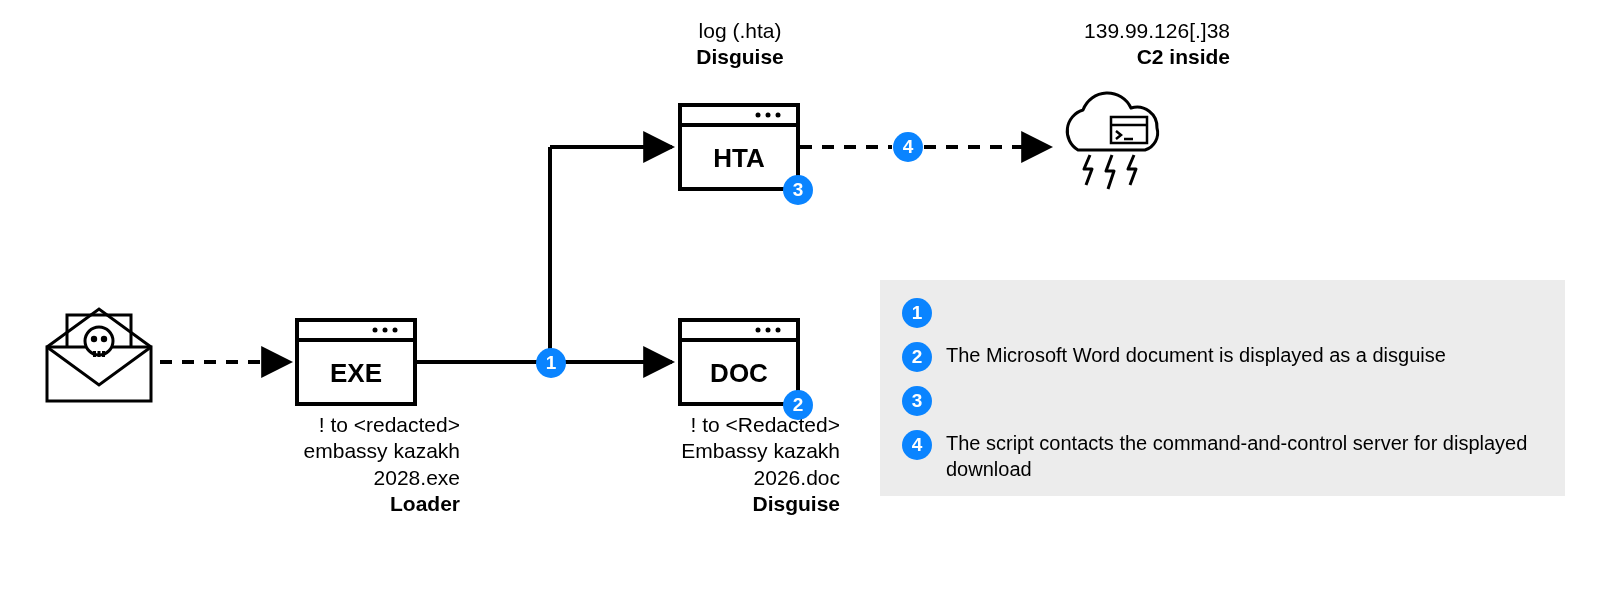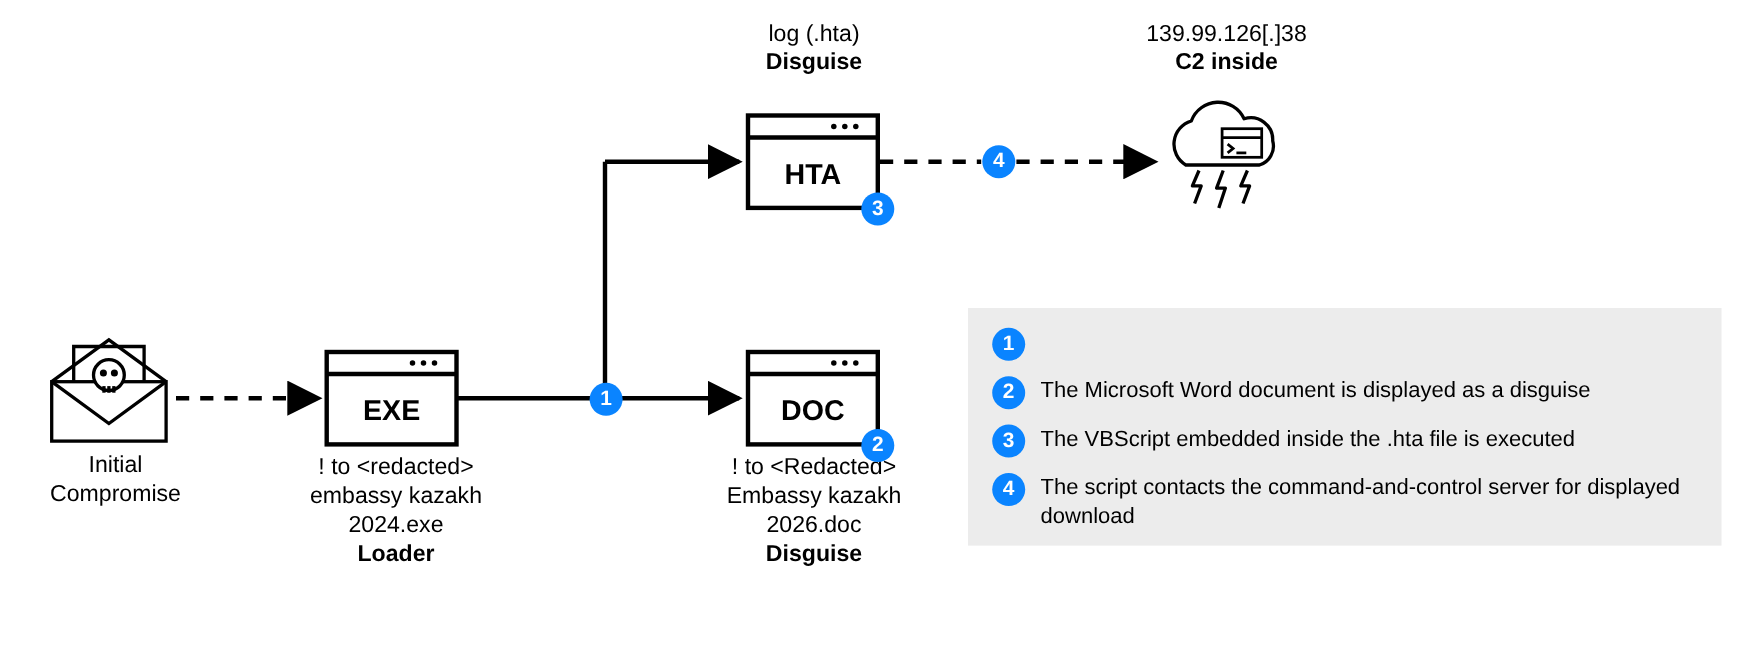--- a/index.html
+++ b/index.html
@@ -12,21 +12,21 @@
     color: #000;
   }
   .stage {
     position: relative;
     width: 1600px;
     height: 592px;
   }
   
   .lbl {
     position: absolute;
-    text-align: center;
+    text-align: right;
     line-height: 1.25;
     font-size: 21px;
   }
   .lbl .bold { font-weight: 700; }
 
   
   .badge {
     position: absolute;
     width: 30px;
     height: 30px;
@@ -163,29 +163,25 @@
     <line x1="550" y1="362" x2="550" y2="147" stroke="#000" stroke-width="4"></line>
 
     <line x1="550" y1="147" x2="672" y2="147" stroke="#000" stroke-width="4" marker-end="url(#arrow)"></line>
 
     <line x1="550" y1="362" x2="672" y2="362" stroke="#000" stroke-width="4" marker-end="url(#arrow)"></line>
 
     <line x1="800" y1="147" x2="892" y2="147" stroke="#000" stroke-width="4" stroke-dasharray="12 10"></line>
     <line x1="924" y1="147" x2="1050" y2="147" stroke="#000" stroke-width="4" stroke-dasharray="12 10" marker-end="url(#arrow)"></line>
   </svg>
 
-  <div class="lbl" style="left:30px; top:410px; width:150px;">
-    <span>Initial</span><br>
-    <span>Compromise</span>
-  </div>
 
   <div class="lbl" style="left:260px; top:412px; width:200px;">
     <span>! to &lt;redacted&gt;</span><br>
     <span>embassy kazakh</span><br>
-    <span>2024.exe</span><br>
+    <span>2028.exe</span><br>
     <span class="bold">Loader</span>
   </div>
 
   <div class="lbl" style="left:650px; top:18px; width:180px; text-align:center;">
     <span>log (.hta)</span><br>
     <span class="bold">Disguise</span>
   </div>
 
   <div class="lbl" style="left:640px; top:412px; width:200px;">
     <span>! to &lt;Redacted&gt;</span><br>
@@ -207,21 +203,20 @@
   <div class="legend" style="left:880px; top:280px; width:685px;">
     <div class="legend-row">
       <div class="legend-badge">1</div>
     </div>
     <div class="legend-row">
       <div class="legend-badge">2</div>
       <div class="legend-text">The Microsoft Word document is displayed as a disguise</div>
     </div>
     <div class="legend-row">
       <div class="legend-badge">3</div>
-      <div class="legend-text">The VBScript embedded inside the .hta file is executed</div>
     </div>
     <div class="legend-row">
       <div class="legend-badge">4</div>
       <div class="legend-text">The script contacts the command-and-control server for displayed download</div>
     </div>
   </div>
 
 </div>
 
 </body></html>

